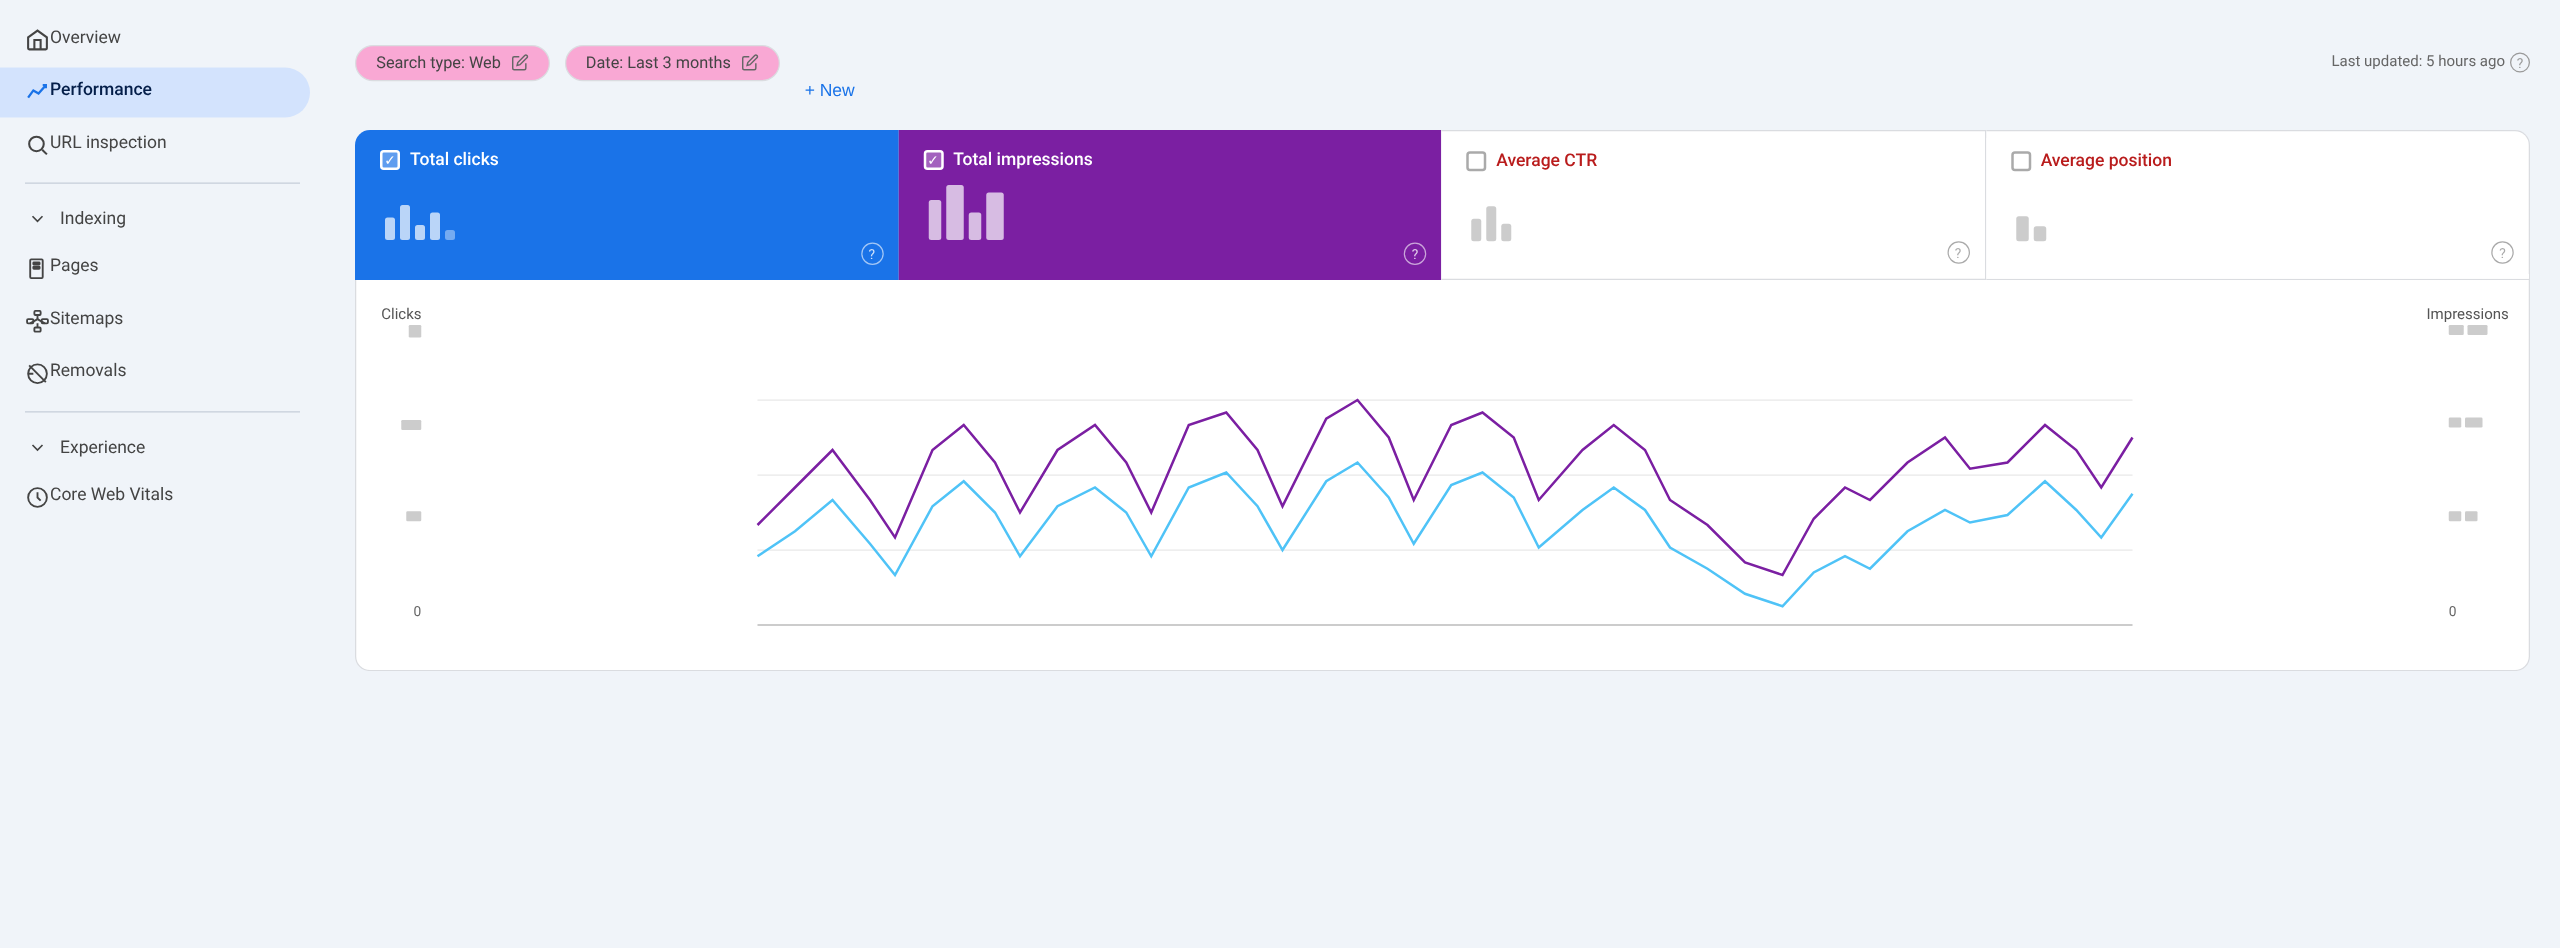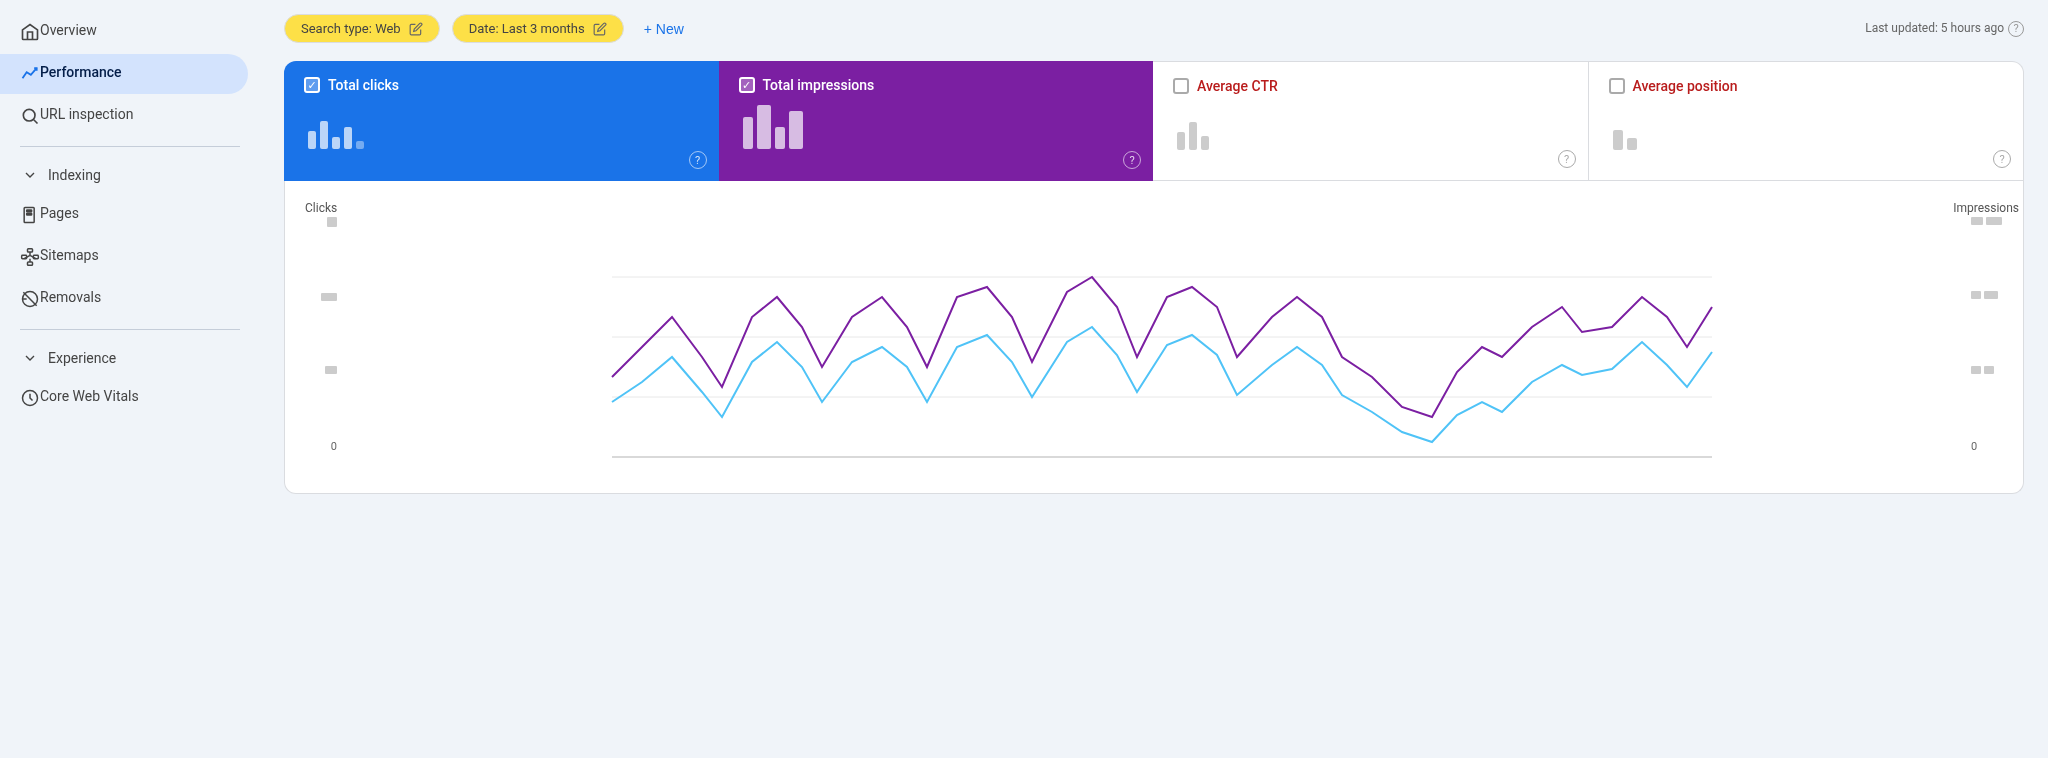--- a/index.html
+++ b/index.html
@@ -80,39 +80,40 @@
       display: flex;
       align-items: center;
       gap: 12px;
       padding: 14px 0 18px 0;
       flex-wrap: wrap;
     }
     .filter-chip {
       display: flex;
       align-items: center;
       gap: 8px;
-      background: #fde047;
+      background: #f9a8d4;
       border: 1px solid #dadce0;
       border-radius: 20px;
       padding: 6px 16px;
       font-size: 13px;
       color: #444;
       cursor: pointer;
     }
     .new-btn {
       display: flex;
       align-items: flex-start;
       gap: 6px;
       background: transparent;
       border: none;
       font-size: 14px;
       color: #1a73e8;
       cursor: pointer;
       padding: 6px 8px;
       border-radius: 4px;
+      margin-top: 44px;
     }
     .last-updated {
       margin-left: auto;
       font-size: 12px;
       color: #666;
       display: flex;
       align-items: flex-start;
       gap: 4px;
     }
 
@@ -192,21 +193,21 @@
     }
     .metric-help.dark {
       border-color: #aaa;
       color: #aaa;
     }
 
     
     .chart-container {
       background: #fff;
       border-radius: 0 0 12px 12px;
-      padding: 20px 4px 16px 20px;
+      padding: 20px 16px 16px 20px;
       border: 1px solid #dadce0;
       border-top: none;
     }
 
     
     svg { display: block; }
   </style>
 </head>
 <body>
 

